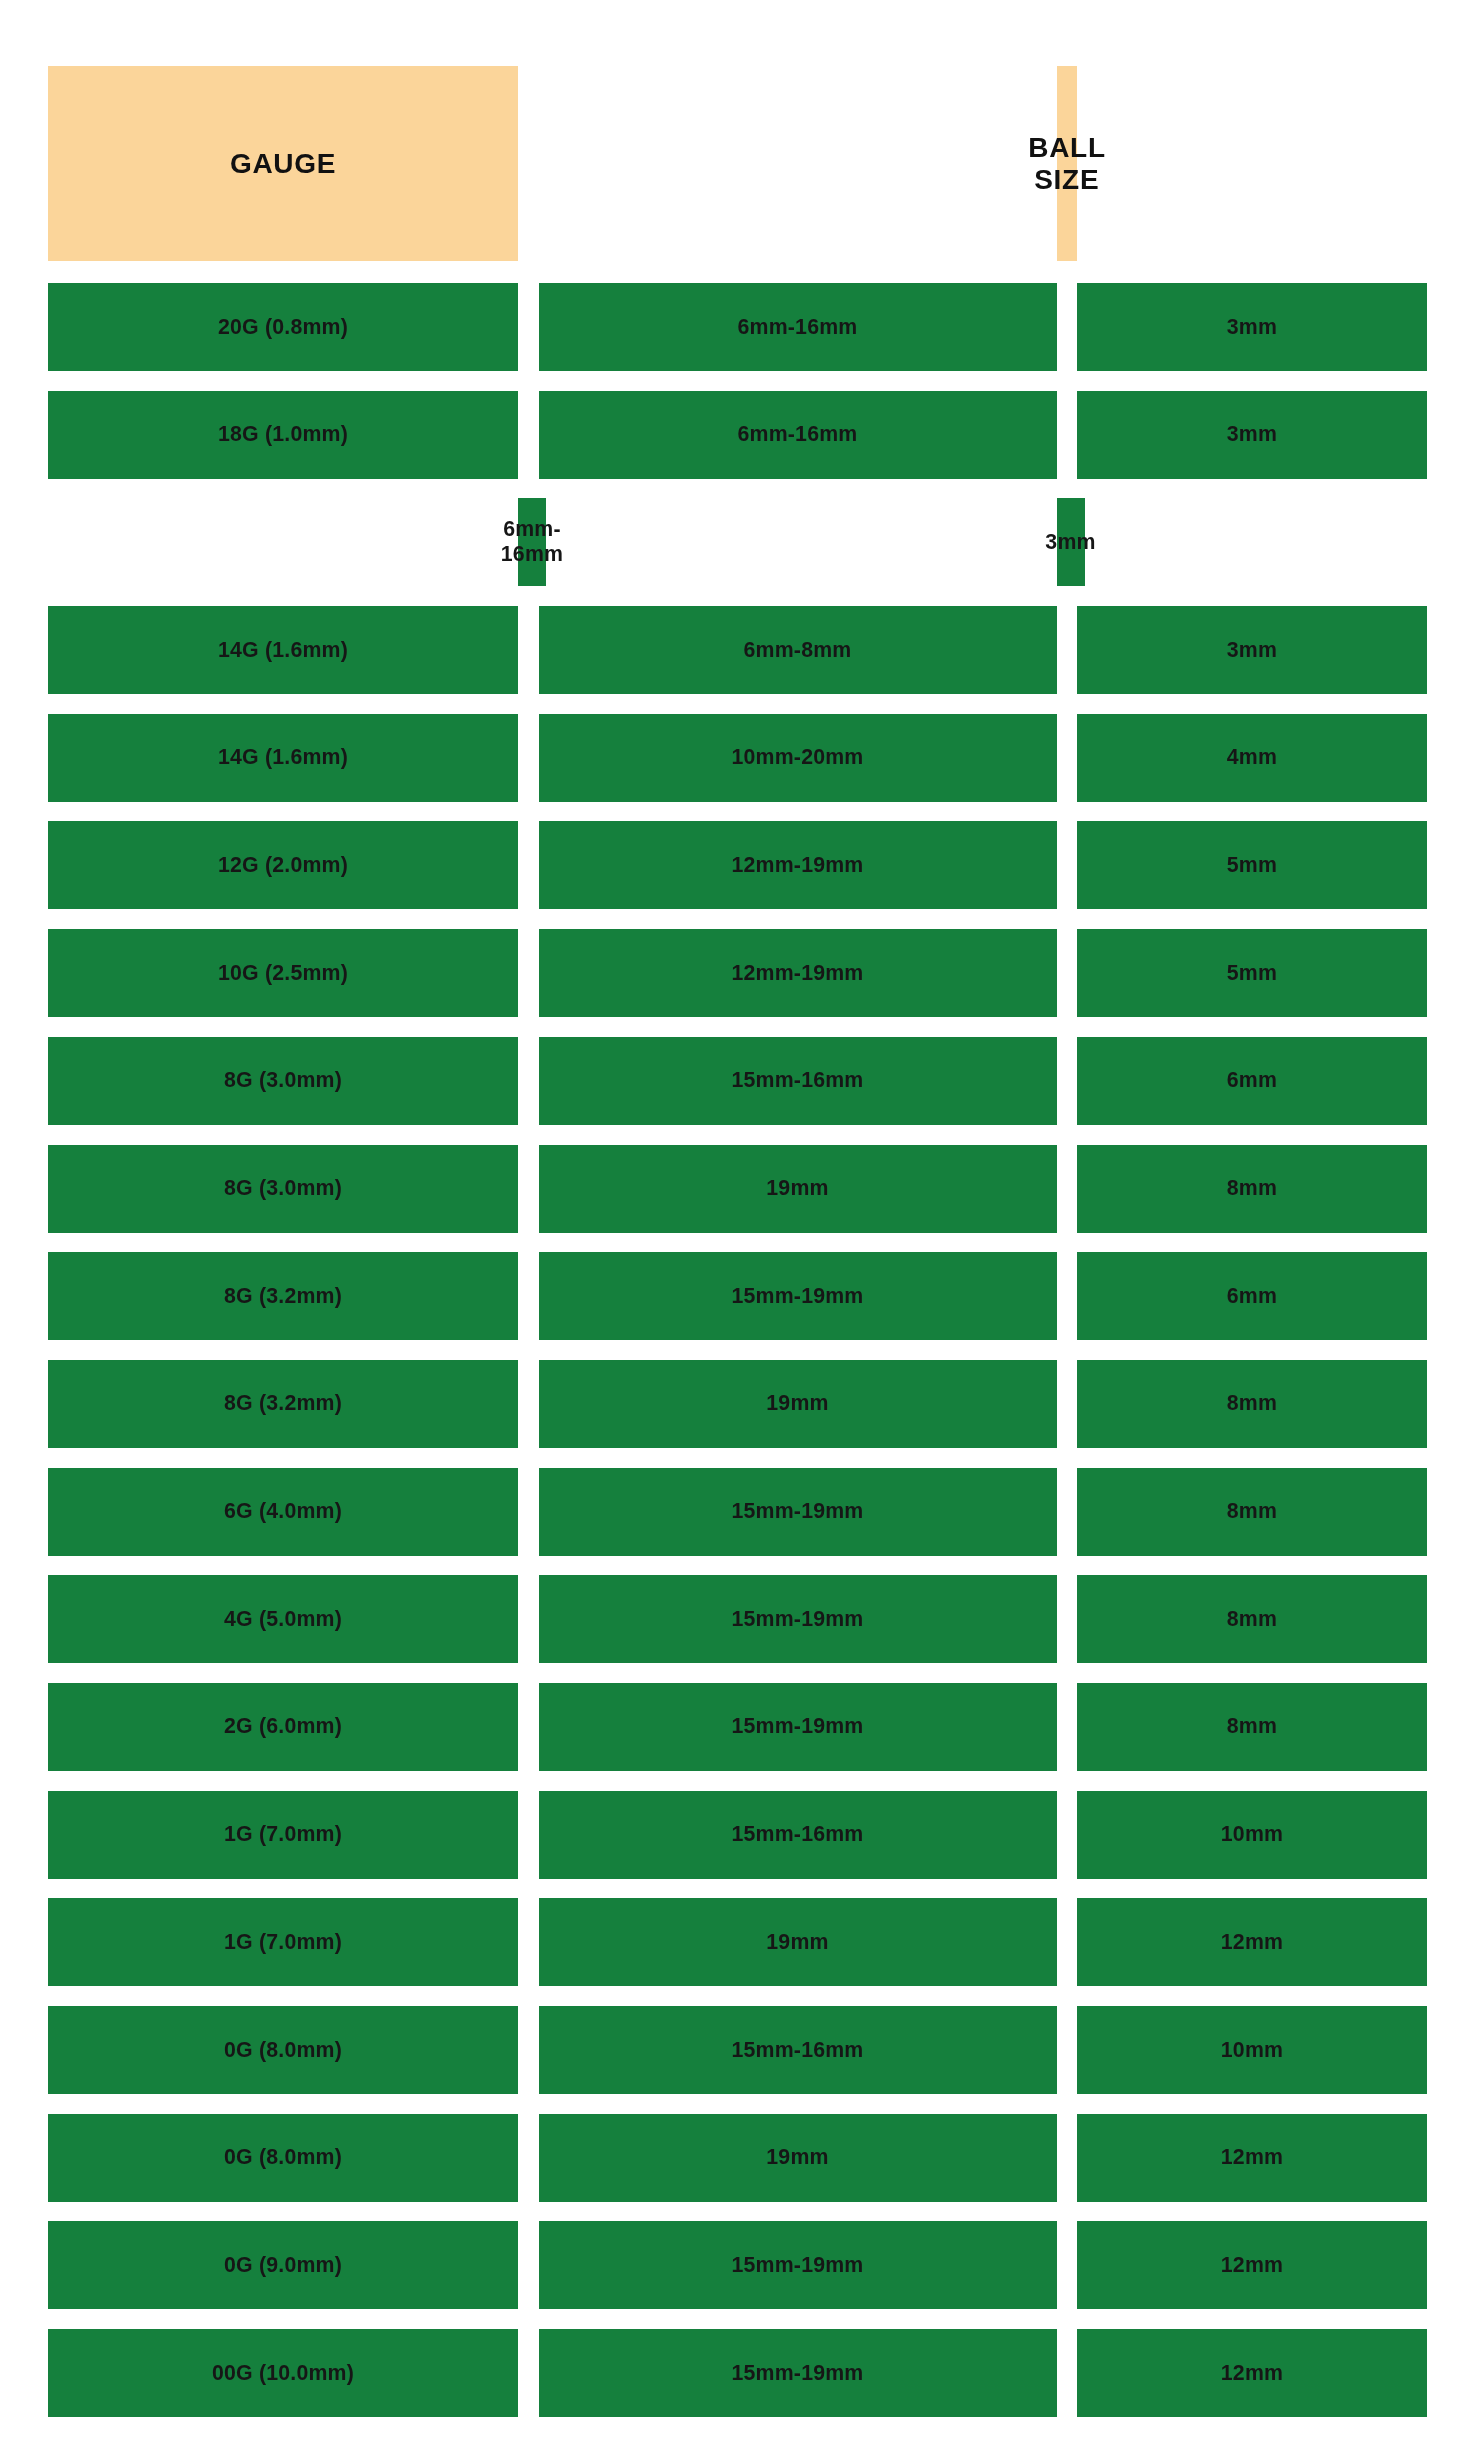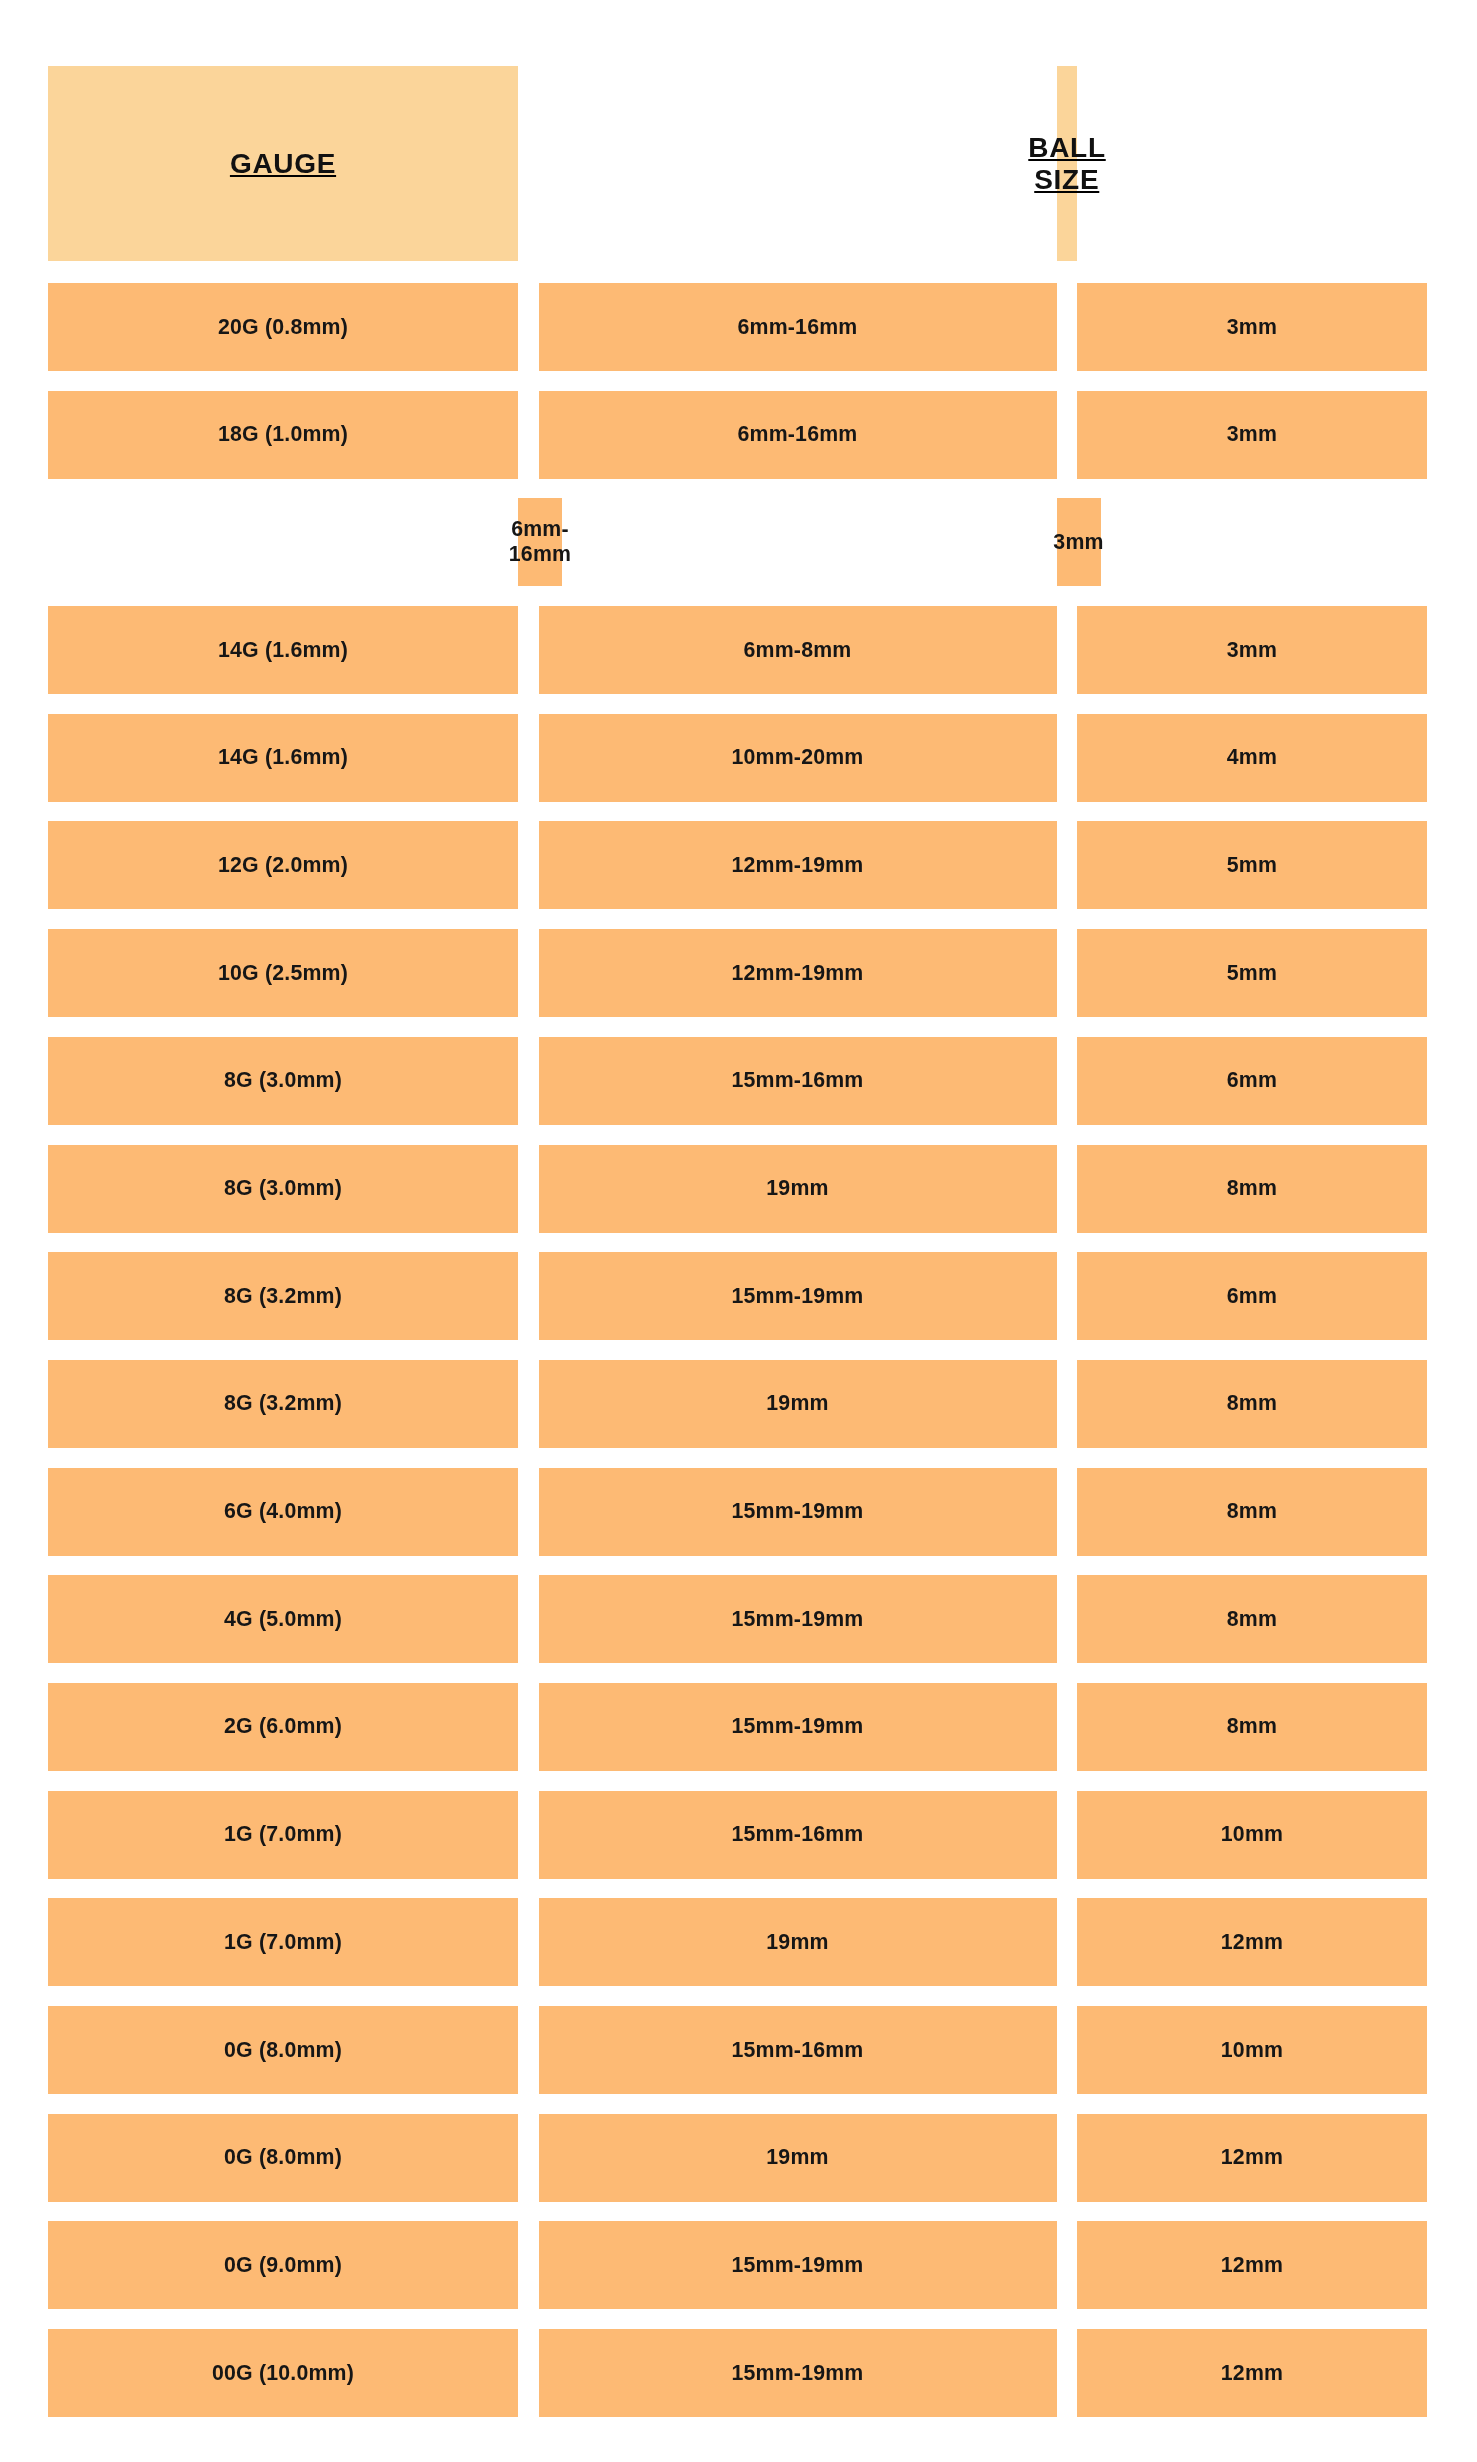--- a/index.html
+++ b/index.html
@@ -32,46 +32,46 @@
 
   .cell {
     display: flex;
     align-items: center;
     justify-content: center;
     text-align: center;
     box-sizing: border-box;
   }
 
   
-  .header-row { height: 195px; text-decoration: underline; }
+  .header-row { height: 195px; }
 
   .header-cell {
     background: #fbd59a;
     height: 195px;
     color: #111111;
     font-size: 28px;
     font-weight: bold;
     letter-spacing: 0.7px;
     text-transform: uppercase;
     padding: 0 8.2px;
   }
 
   .header-spacer { height: 22px; }
 
   
   .body-row { height: 88px; }
 
   .body-cell {
-    background: #fdba74;
+    background: #15803d;
     height: 88px;
     color: #161616;
     font-size: 21.3px;
     font-weight: bold;
     letter-spacing: 0.2px;
-    padding: 0 22px;
+    padding: 0 14px;
   }
 
   .row-spacer { height: 19.7px; }
 </style>
 </head>
 <body>
 
 <div id="sizing-chart">
 
   <div class="chart-row header-row">

